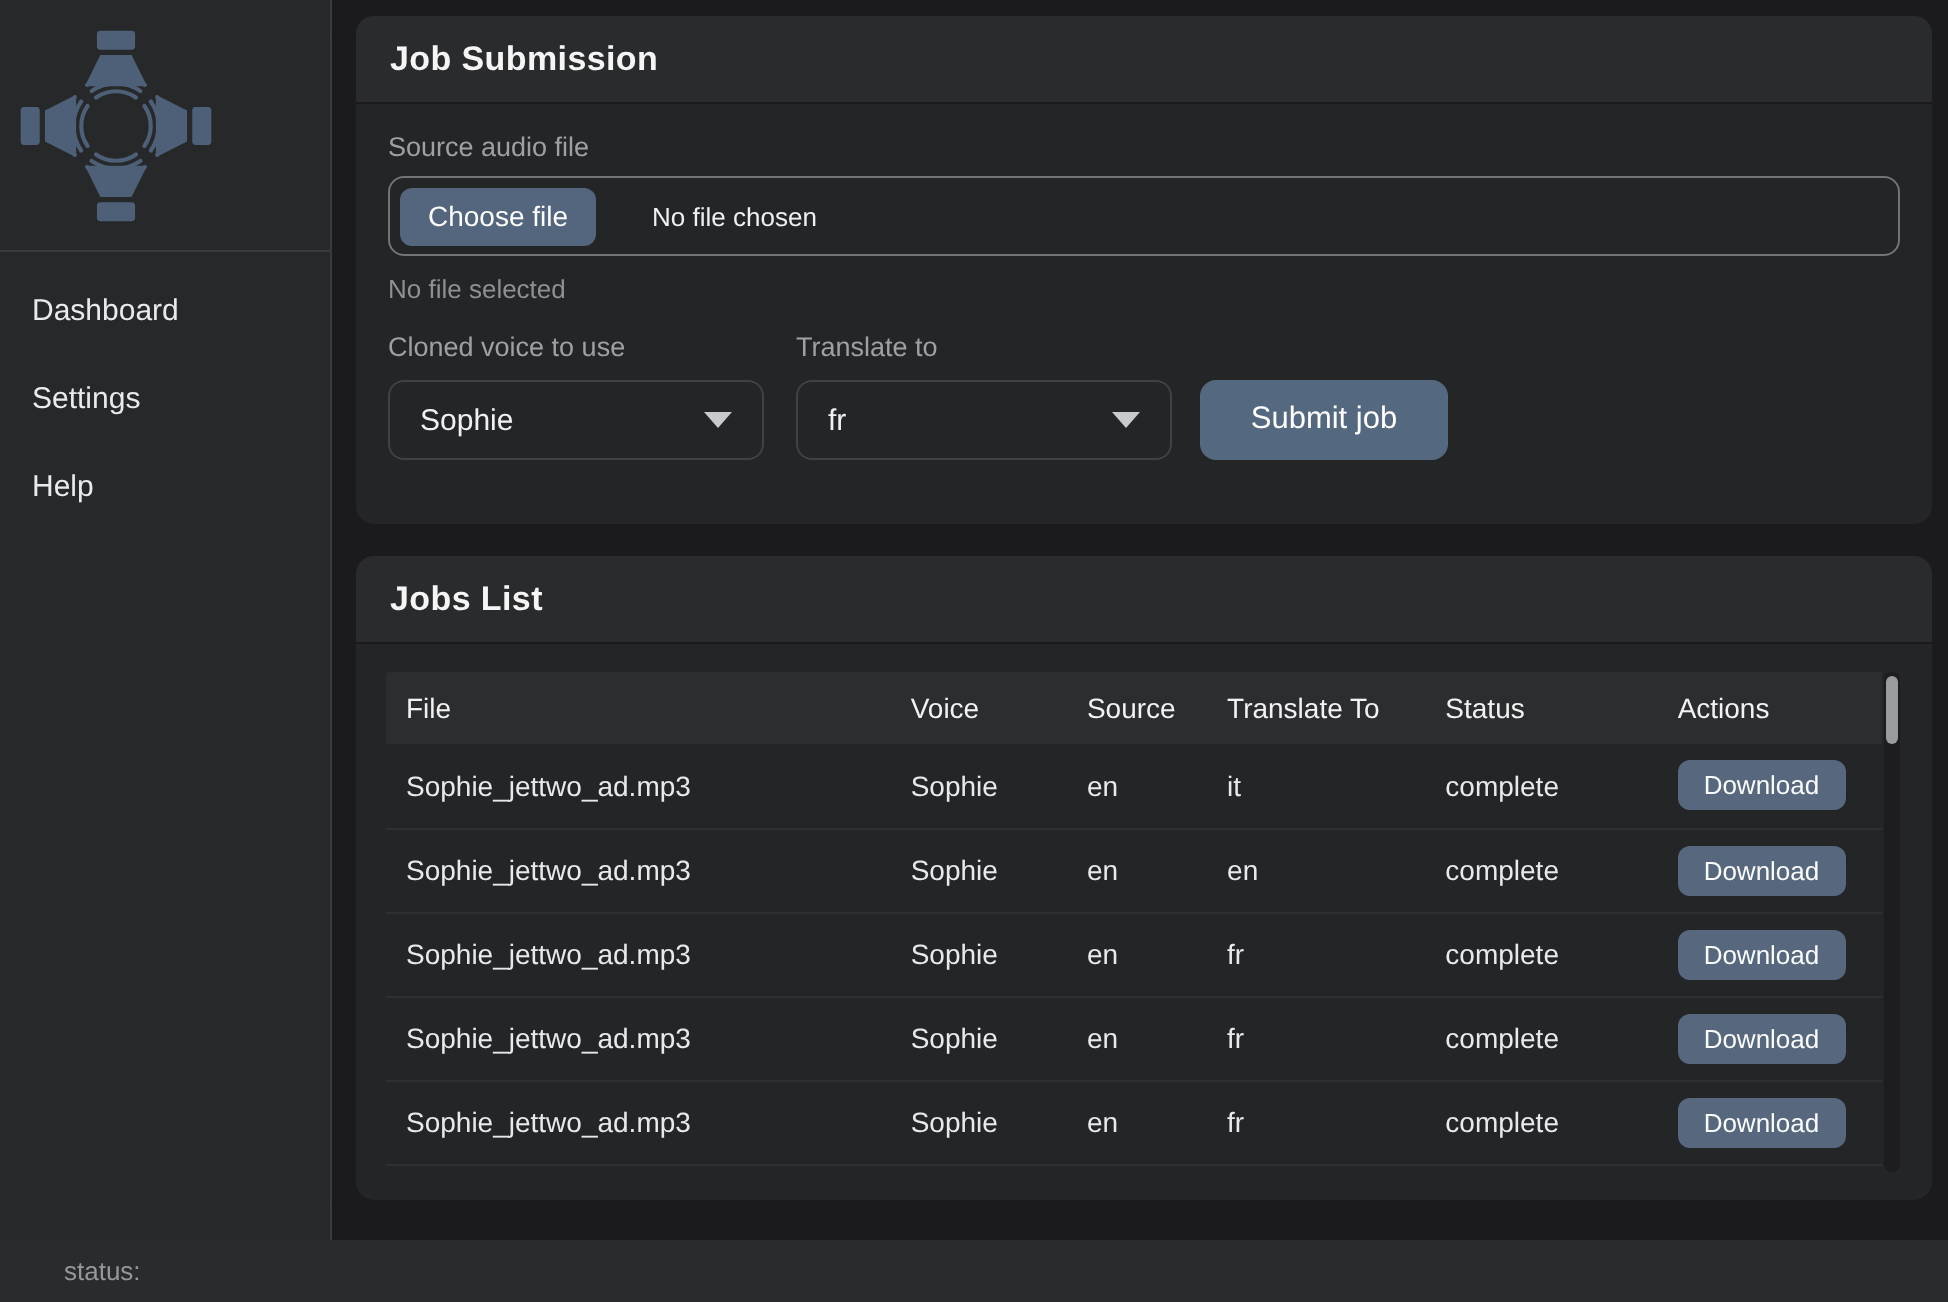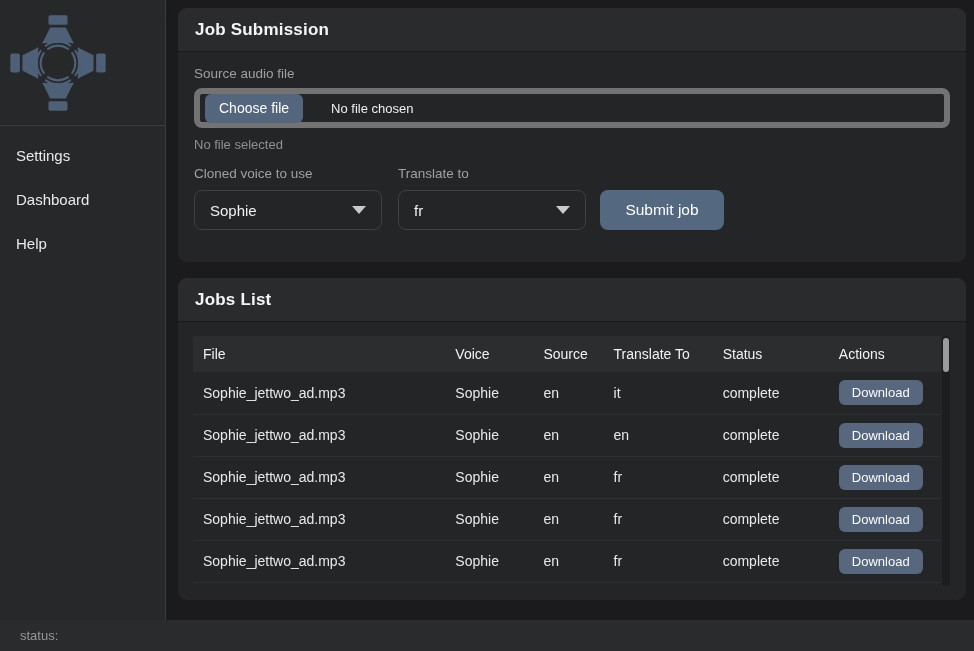--- a/index.html
+++ b/index.html
@@ -34,21 +34,21 @@
   .panel-jobs { top:278px; height:322px; }
   .panel-header {
     height:44px; background:#2a2b2d; border-bottom:1px solid #1a1a1c;
     display:flex; align-items:center; padding-left:17px;
   }
   .panel-title { font-size:17px; font-weight:bold; color:#f5f5f6; letter-spacing:.2px; }
   .panel-body { padding:14px 16px 0 16px; }
   .field-label { font-size:13.5px; color:#9fa0a3; }
   
   .file-box {
-    margin-top:7px; height:40px; border:6px solid #737373; border-radius:8px;
+    margin-top:7px; height:40px; border:1px solid #737373; border-radius:8px;
     display:flex; align-items:center; background:#242527;
   }
   .choose-file-btn {
     margin-left:5px; height:29px; padding:0 14px;
     background:#53667d; border:none; border-radius:6px;
     color:#fdfdfe; font-size:14px; font-family:inherit; cursor:pointer;
   }
   .file-chosen-text { margin-left:28px; font-size:13px; color:#f0f0f1;text-align:right; }
   .hint-text { margin-top:9px; font-size:13px; color:#8f9092; }
   
@@ -95,21 +95,21 @@
     position:absolute; right:0; top:0; width:8px; height:250px;
     background:#1d1d1f; border-radius:4px;
   }
   .v-scroll-thumb {
     position:absolute; top:2px; left:1px; width:6px; height:34px;
     background:#9a9b9d; border-radius:3px;
   }
   
   .status-bar {
     position:absolute; left:0; bottom:0; width:974px; height:31px;
-    background:#2a2b2d; display:flex; align-items:center; padding-left:20px;
+    background:#2a2b2d; display:flex; align-items:center; padding-left:32px;
   }
   .status-text { font-size:13px; color:#96979a; }
 </style>
 </head>
 <body>
 
 <div class="sidebar">
   <div class="logo-area">
     <svg viewBox="0 0 120 120">
       <g fill="#4d6078" stroke="none">
@@ -130,22 +130,22 @@
         <path d="M 48.5 43.6 A 20 20 0 0 1 71.5 43.6"></path>
         <path d="M 45.9 39.9 A 24.5 24.5 0 0 1 74.1 39.9"></path>
         <path d="M 43.4 36.2 A 29 29 0 0 1 76.6 36.2"></path>
       </g>
       <use href="#waves" transform="rotate(90,60,60)"></use>
       <use href="#waves" transform="rotate(180,60,60)"></use>
       <use href="#waves" transform="rotate(270,60,60)"></use>
     </svg>
   </div>
   <div class="nav">
+    <div class="nav-item">Dashboard</div>
     <div class="nav-item">Settings</div>
-    <div class="nav-item">Dashboard</div>
     <div class="nav-item">Help</div>
   </div>
 </div>
 
 <div class="main">
 
   <div class="panel panel-submission">
     <div class="panel-header">
       <span class="panel-title">Job Submission</span>
     </div>

